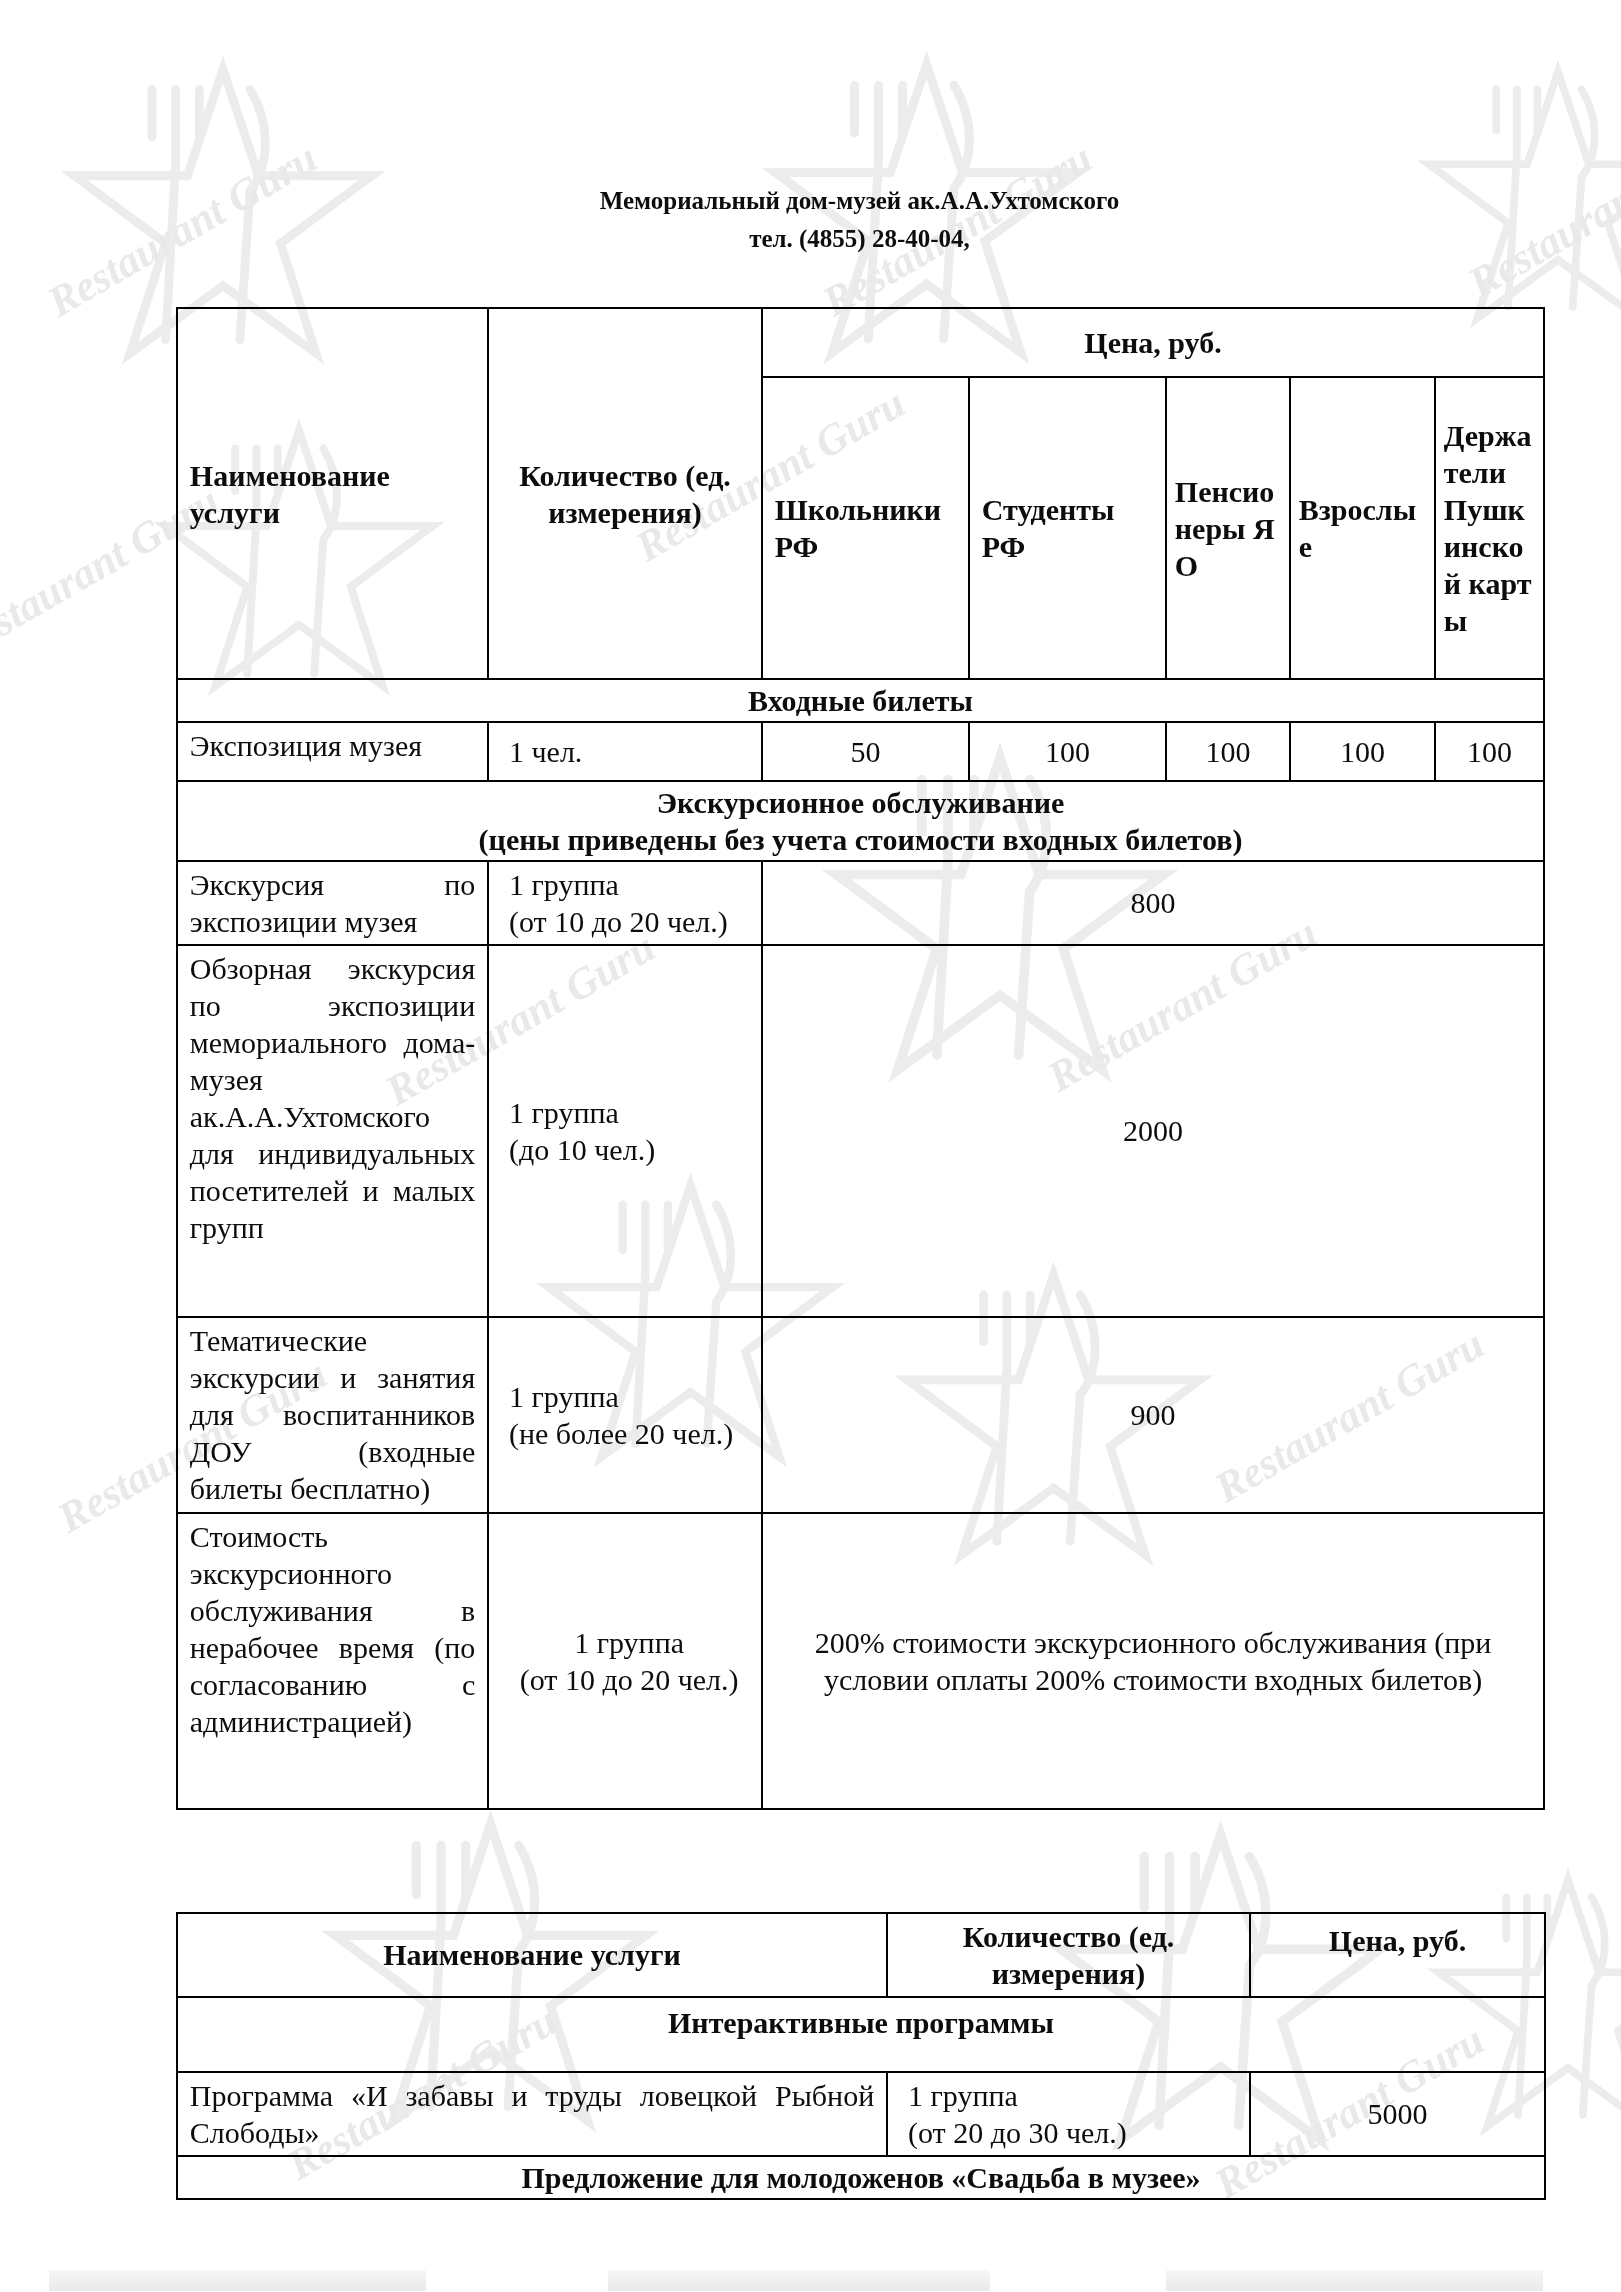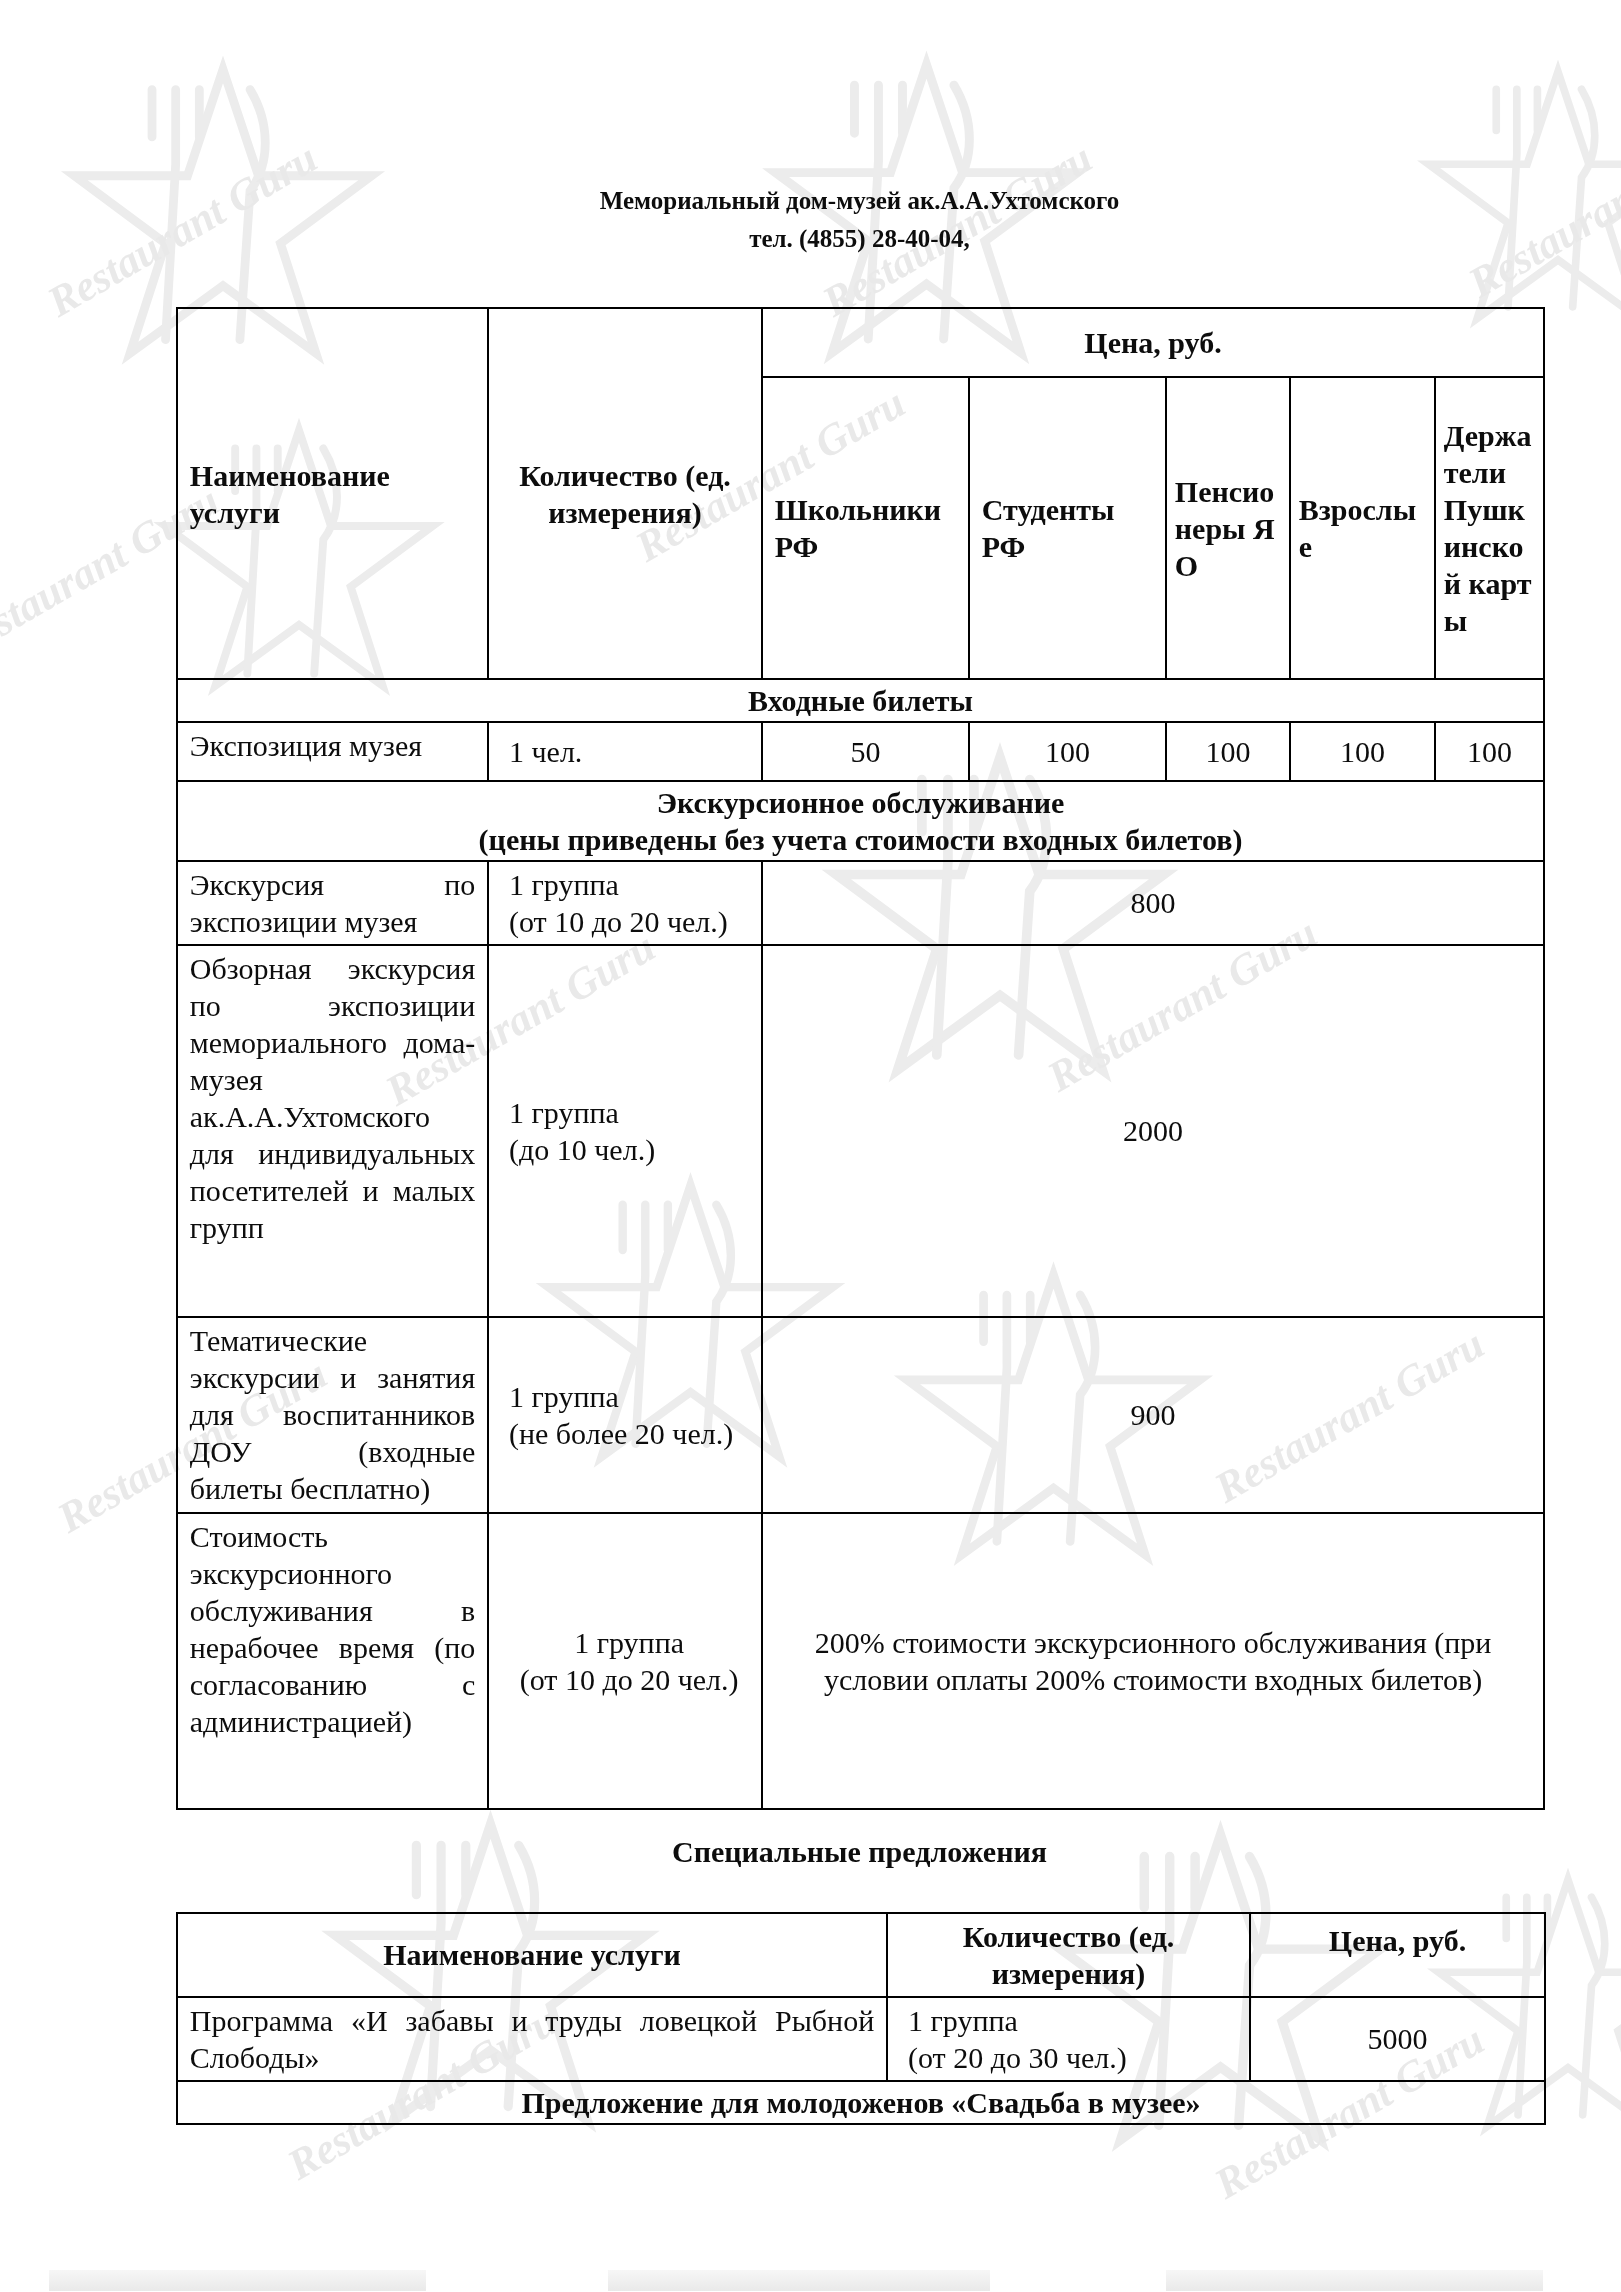--- a/index.html
+++ b/index.html
@@ -185,34 +185,36 @@
 
       <tr style="height:296px">
         <td class="top just">Стоимость экскурсионного обслуживания в нерабочее время (по согласованию с администрацией)</td>
         <td class="qty ctr">1 группа
 (от 10 до 20 чел.)</td>
         <td colspan="5" class="ctr">200% стоимости экскурсионного обслуживания (при условии оплаты 200% стоимости входных билетов)</td>
       </tr>
     </tbody>
       </table>
 
-    <div class="section-title" style="top:1835px">Специальные предложения</div>
 
     <table class="tbl-special">
       <colgroup>
         <col style="width:710px">
           <col style="width:363px">
           <col style="width:295px">
       </colgroup>
       <tbody>
           <tr style="height:78px">
         <td class="b ctr">Наименование услуги</td>
         <td class="b ctr">Количество (ед. измерения)</td>
         <td class="b ctr" style="vertical-align:top;padding-top:7.8px">Цена, руб.</td>
       </tr>
+      <tr class="section-row" style="height:75px">
+        <td colspan="3" style="vertical-align:top;padding-top:5.9px">Интерактивные программы</td>
+      </tr>
       <tr style="height:78px">
         <td class="top just">Программа «И забавы и труды ловецкой Рыбной Слободы»</td>
         <td class="qty top">1 группа
 (от 20 до 30 чел.)</td>
         <td class="ctr">5000</td>
       </tr>
       <tr class="section-row" style="height:36px">
         <td colspan="3">Предложение для молодоженов «Свадьба в музее»</td>
       </tr>
     </tbody>

